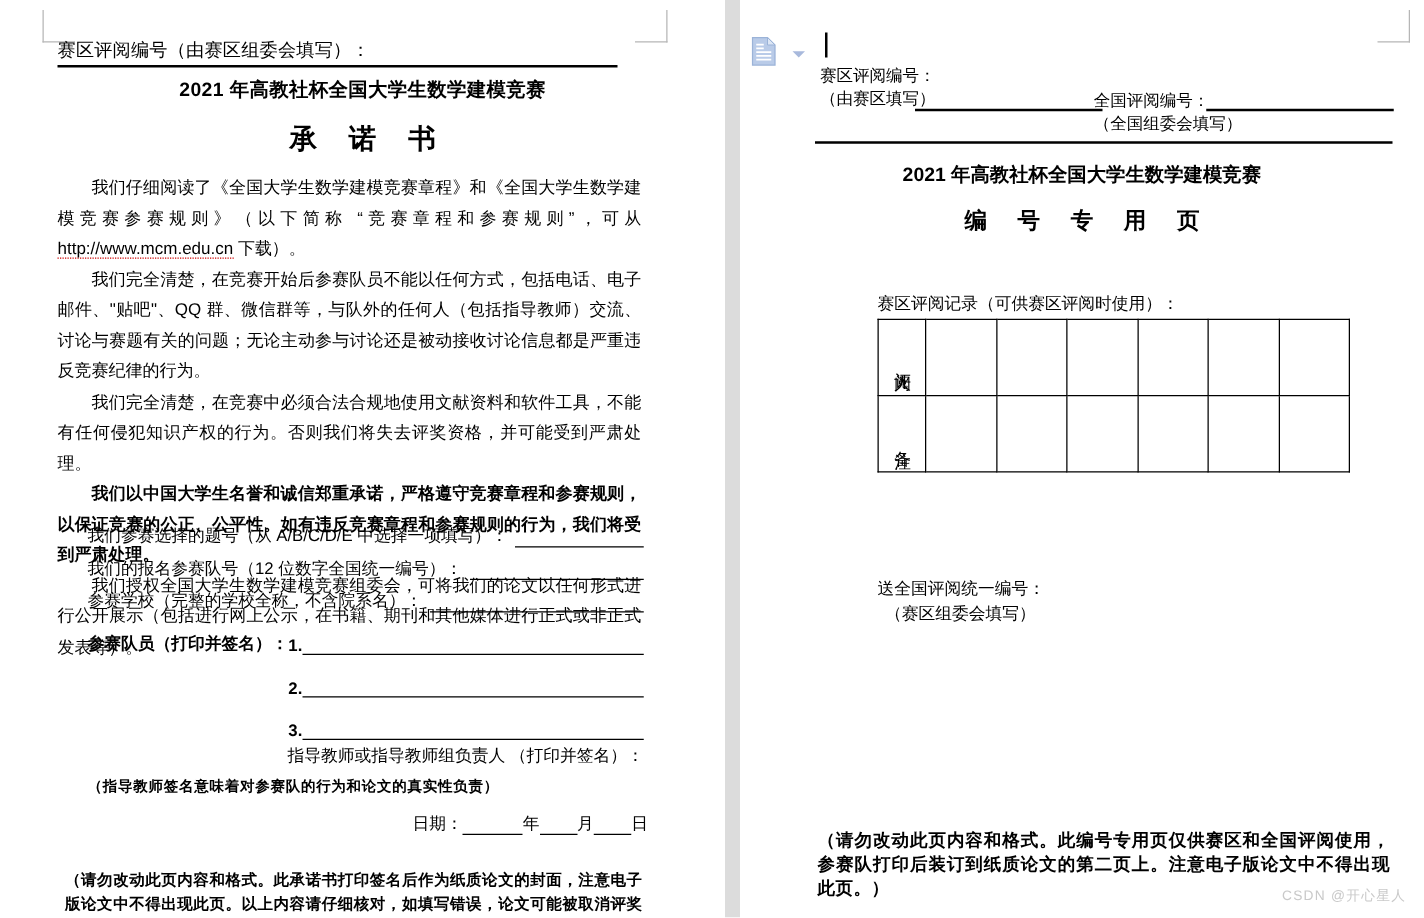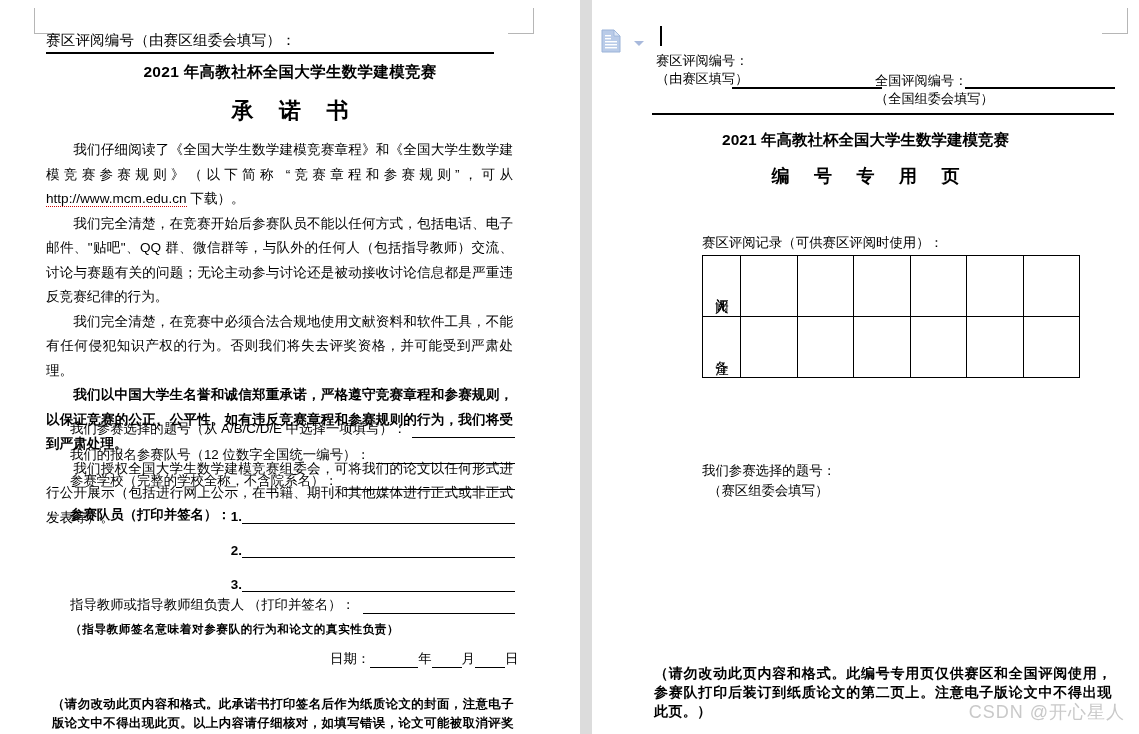--- a/index.html
+++ b/index.html
@@ -154,20 +154,21 @@
   .mrow.indent .mlbl { visibility: hidden; }
 
   .teacher {
     position: absolute;
     left: 70px; top: 596px;
     width: 445px;
     font-size: 13.4px;
     display: flex;
     align-items: flex-end;
     white-space: nowrap;
+    flex-direction: column;
   }
   .teacher .ln {
     flex: 1 1 auto;
     border-bottom: 1.6px solid #000;
     margin-left: 8px;
     height: 14px;
   }
   .teacher-note {
     position: absolute;
     left: 70px; top: 622px;
@@ -305,21 +306,21 @@
     font-size: 14px;
     line-height: 19px;
     font-weight: bold;
     font-family: "Liberation Serif", "DejaVu Serif", serif;
     letter-spacing: 0.4px;
     text-align: justify;
   }
   .watermark {
     position: absolute;
     right: 14px; bottom: 10px;
-    font-size: 18px;
+    font-size: 11px;
     color: #c9c9c9;
     letter-spacing: 1px;
     white-space: nowrap;
   }
 </style>
 </head>
 <body>
 
 <div class="workspace">
 
@@ -456,21 +457,21 @@
             <td></td>
             <td></td>
             <td></td>
             <td></td>
             <td></td>
           </tr>
         </tbody>
     </table>
 
     <div class="r-bottomlabel">
-      <div>我们参赛选择的题号：</div>
+      <div>送全国评阅统一编号：</div>
       <div class="sub">（赛区组委会填写）</div>
     </div>
 
     <div class="r-footnote">（请勿改动此页内容和格式。此编号专用页仅供赛区和全国评阅使用，参赛队打印后装订到纸质论文的第二页上。注意电子版论文中不得出现此页。）</div>
 
     <div class="watermark">CSDN @开心星人</div>
   </div>
 </div>
 
 </body></html>

